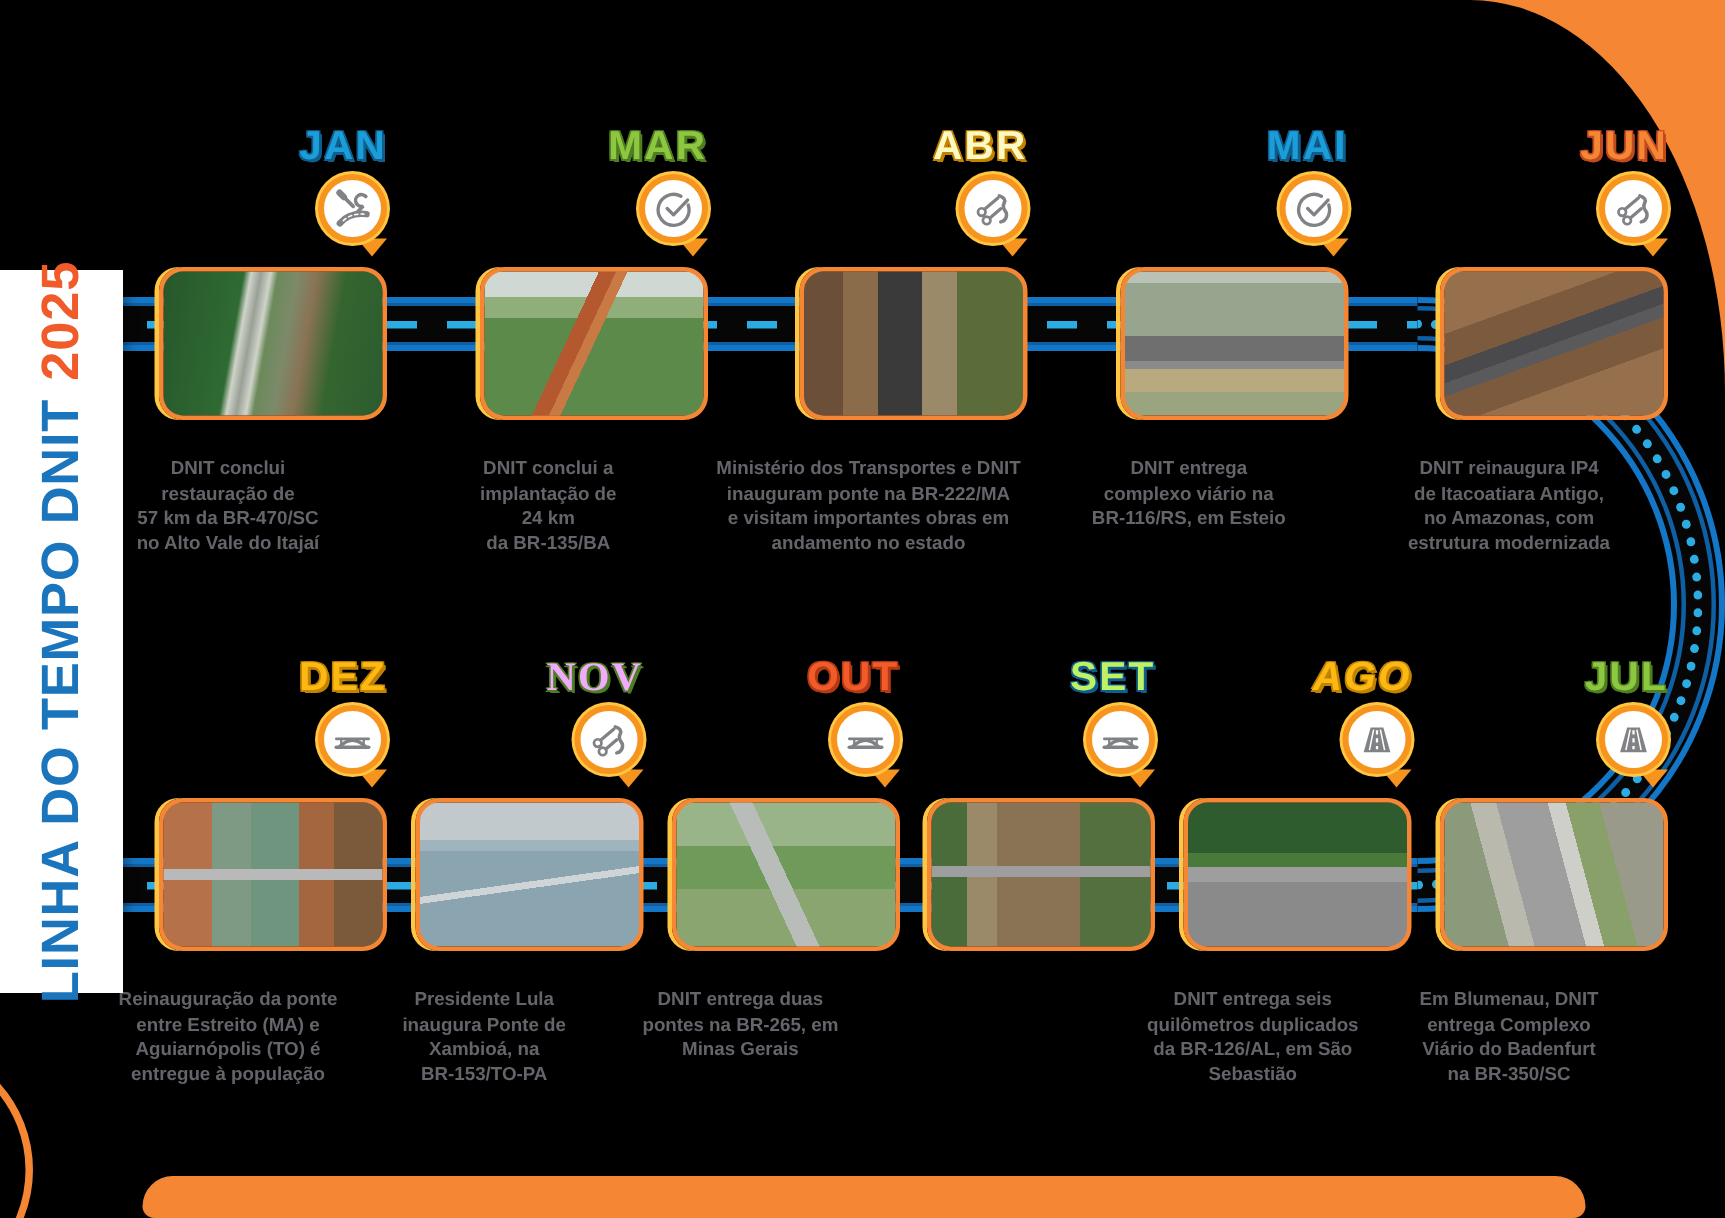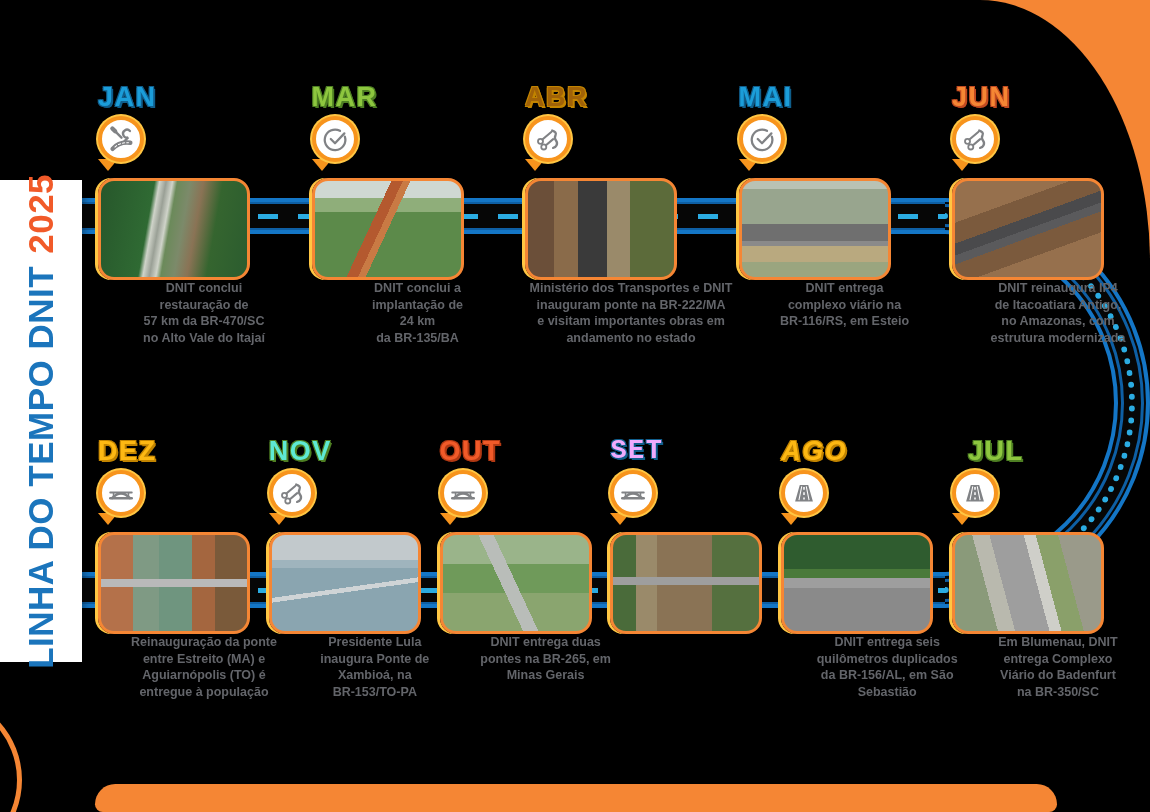--- a/index.html
+++ b/index.html
@@ -32,31 +32,31 @@
   .r-outer  { inset:0;    border:4px  solid #1476C6; }
   .r-outer2 { inset:6px;  border:3px  solid #0E5FA4; }
   .r-dash   { inset:15px; border:6px dotted #2BACE2; }
   .r-inner2 { inset:26px; border:3px  solid #0E5FA4; }
   .r-inner  { inset:32px; border:4px  solid #1476C6; }
 
   
   .row { position:absolute; left:98px; width:1014px; display:flex; justify-content:space-between; z-index:2; }
   .row-top { top:82px; }
   .row-bottom { top:436px; }
-  .month { width:160px; display:flex; flex-direction:column; align-items:flex-start; }
+  .month { width:160px; display:flex; flex-direction:column; align-items:flex-end; }
   .mlabel { font-size:27px; line-height:30px; font-weight:800; letter-spacing:1.5px; }
   .pin { margin-top:4px; width:46px; height:46px; border-radius:50%; background:#fff;
          border:4px solid #F7941D; box-shadow:0 0 0 2px #FFC643;
          display:flex; align-items:center; justify-content:center; z-index:2; }
   .pin svg { width:30px; height:30px; display:block; }
   .pin-tip { width:0; height:0; border:10px solid transparent; border-top:12px solid #F7941D;
              margin-top:-3px; }
   .photo { margin-top:-3px; width:152px; height:102px; border-radius:16px;
            border:3px solid #F58634; box-shadow:-3px 0 0 0 #FFC643; background-color:#6a7a5a; }
-  .caption { margin-top:0; width:212px; text-align:center; font-size:12.5px; line-height:1.32;
+  .caption { margin-top:24px; width:212px; text-align:center; font-size:12.5px; line-height:1.32;
              font-weight:600; color:#63656A; white-space:pre-line; }
 
   
   .ph-jan { background:linear-gradient(100deg,#27572b 0%,#2f6a33 33%,#cfd3c9 36%,#9aa096 40%,#cfd3c9 44%,#6b8a5a 47%,#7c8a6a 55%,#8a7355 63%,#35652f 75%,#2b5c2f 100%); }
   .ph-fev { background:linear-gradient(15deg,#6d9a4f 0 16%,#cfc8b8 16% 29%,#8f8f8f 29% 44%,#b8a98c 44% 56%,#9e9e9e 56% 70%,#c9c2ae 70% 82%,#7fa05a 82%); }
   .ph-mar { background:linear-gradient(115deg,rgba(0,0,0,0) 0 40%,#b4592f 40% 46%,#c97a44 46% 50%,rgba(0,0,0,0) 50%),linear-gradient(180deg,#cfd8d2 0 18%,#8fae7a 18% 32%,#5c8a4a 32%); }
   .ph-abr { background:linear-gradient(90deg,#6b4f39 0 18%,#8a6b4a 18% 34%,#3a3a3a 34% 54%,#9a8a6a 54% 70%,#5c6b3a 70%); }
   .ph-mai { background:linear-gradient(180deg,#b9c2b4 0 8%,#98a58e 8% 45%,#6f6f6f 45% 62%,#8a8a8a 62% 68%,#b9a97f 68% 84%,#9aa57f 84%); }
   .ph-jun { background:linear-gradient(160deg,#96704d 0 28%,#7b5a3d 28% 42%,#4a4a4c 42% 50%,#5a5a5c 50% 56%,#7b5a3d 56% 70%,#96704d 70%); }
   .ph-dez { background:linear-gradient(180deg,rgba(0,0,0,0) 0 46%,#b9b9b9 46% 54%,rgba(0,0,0,0) 54%),linear-gradient(90deg,#b4714a 0 22%,#7f9a84 22% 40%,#6f957f 40% 62%,#a4663f 62% 78%,#7a5a3a 78%); }
@@ -132,21 +132,21 @@
     </div>
     <div class="pin-tip"></div>
     <div class="photo ph-mar"></div>
     <div class="caption">DNIT conclui a
 implantação de
 24 km
 da BR-135/BA</div>
   </div>
 
   <div class="month">
-    <div class="mlabel" style="color: #a16207; text-shadow: rgb(194, 132, 0) 1px 1px 0px, rgb(194, 132, 0) -1px 1px 0px, rgb(194, 132, 0) 1px -1px 0px, rgb(194, 132, 0) -1px -1px 0px, rgb(194, 132, 0) 2px 2px 0px;">ABR</div>
+    <div class="mlabel" style="color: #fef9c3; text-shadow: rgb(194, 132, 0) 1px 1px 0px, rgb(194, 132, 0) -1px 1px 0px, rgb(194, 132, 0) 1px -1px 0px, rgb(194, 132, 0) -1px -1px 0px, rgb(194, 132, 0) 2px 2px 0px;">ABR</div>
     <div class="pin">
       <span class="icon">
             <svg viewBox="0 0 32 32" fill="none" stroke="#808285" stroke-linecap="round">
               <circle cx="8" cy="18.5" r="2.7" stroke-width="1.9"></circle>
               <circle cx="11.5" cy="24.5" r="2.7" stroke-width="1.9"></circle>
               <path d="M10 16.5 L19.5 8.5" stroke-width="2.3"></path>
               <path d="M13.8 22.7 L21.5 16.2" stroke-width="2.3"></path>
               <path d="M20.5 7 q5 1.5 3.5 5 q-1.5 3 0.5 5.5 q2 2.5 0.5 5.5 q-1 2 -3.5 2.5" stroke-width="2.5"></path>
             </svg>
           </span>
@@ -212,21 +212,21 @@
     </div>
     <div class="pin-tip"></div>
     <div class="photo ph-dez"></div>
     <div class="caption">Reinauguração da ponte
 entre Estreito (MA) e
 Aguiarnópolis (TO) é
 entregue à população</div>
   </div>
 
   <div class="month">
-    <div class="mlabel" style="color: #5eead4; text-shadow: rgb(78, 127, 35) 1px 1px 0px, rgb(78, 127, 35) -1px 1px 0px, rgb(78, 127, 35) 1px -1px 0px, rgb(78, 127, 35) -1px -1px 0px, rgb(78, 127, 35) 2px 2px 0px;">NOV</div>
+    <div class="mlabel" style="color: #f0abfc; text-shadow: rgb(78, 127, 35) 1px 1px 0px, rgb(78, 127, 35) -1px 1px 0px, rgb(78, 127, 35) 1px -1px 0px, rgb(78, 127, 35) -1px -1px 0px, rgb(78, 127, 35) 2px 2px 0px; font-family: Liberation Serif, serif;">NOV</div>
     <div class="pin">
       <span class="icon">
             <svg viewBox="0 0 32 32" fill="none" stroke="#808285" stroke-linecap="round">
               <circle cx="8" cy="18.5" r="2.7" stroke-width="1.9"></circle>
               <circle cx="11.5" cy="24.5" r="2.7" stroke-width="1.9"></circle>
               <path d="M10 16.5 L19.5 8.5" stroke-width="2.3"></path>
               <path d="M13.8 22.7 L21.5 16.2" stroke-width="2.3"></path>
               <path d="M20.5 7 q5 1.5 3.5 5 q-1.5 3 0.5 5.5 q2 2.5 0.5 5.5 q-1 2 -3.5 2.5" stroke-width="2.5"></path>
             </svg>
           </span>
@@ -252,21 +252,21 @@
           </span>
     </div>
     <div class="pin-tip"></div>
     <div class="photo ph-out"></div>
     <div class="caption">DNIT entrega duas
 pontes na BR-265, em
 Minas Gerais</div>
   </div>
 
   <div class="month">
-    <div class="mlabel" style="color: #f0abfc; text-shadow: rgb(16, 94, 140) 1px 1px 0px, rgb(16, 94, 140) -1px 1px 0px, rgb(16, 94, 140) 1px -1px 0px, rgb(16, 94, 140) -1px -1px 0px, rgb(16, 94, 140) 2px 2px 0px; font-family: Liberation Mono, monospace;">SET</div>
+    <div class="mlabel" style="color: #bef264; text-shadow: rgb(16, 94, 140) 1px 1px 0px, rgb(16, 94, 140) -1px 1px 0px, rgb(16, 94, 140) 1px -1px 0px, rgb(16, 94, 140) -1px -1px 0px, rgb(16, 94, 140) 2px 2px 0px;">SET</div>
     <div class="pin">
       <span class="icon">
             <svg viewBox="0 0 32 32" fill="none" stroke="#808285" stroke-linecap="round">
               <path d="M4.5 21.5 H27.5" stroke-width="2.6"></path>
               <path d="M6.5 21.5 Q16 11.5 25.5 21.5" stroke-width="2.6"></path>
               <path d="M4.5 15.5 H27.5" stroke-width="2"></path>
               <path d="M8 15.8 V19 M12 15.8 V17 M16 15.8 V16.6 M20 15.8 V17 M24 15.8 V19" stroke-width="1.6"></path>
             </svg>
           </span>
     </div>
@@ -282,21 +282,21 @@
               <path d="M11.5 7.5 h9 l5 17.5 h-19 z" fill="#808285"></path>
               <path d="M16 9.5 V23" stroke="#ffffff" stroke-width="1.6" stroke-dasharray="3 2.6" fill="none"></path>
               <path d="M13.6 9 L10.6 23.5 M18.4 9 L21.4 23.5" stroke="#ffffff" stroke-width="1.1" fill="none"></path>
             </svg>
           </span>
     </div>
     <div class="pin-tip"></div>
     <div class="photo ph-ago"></div>
     <div class="caption">DNIT entrega seis
 quilômetros duplicados
-da BR-156/AL, em São
+da BR-126/AL, em São
 Sebastião</div>
   </div>
 
   <div class="month">
     <div class="mlabel" style="color: rgb(141, 198, 63); text-shadow: rgb(78, 127, 35) 1px 1px 0px, rgb(78, 127, 35) -1px 1px 0px, rgb(78, 127, 35) 1px -1px 0px, rgb(78, 127, 35) -1px -1px 0px, rgb(78, 127, 35) 2px 2px 0px; margin-left: 16px;">JUL</div>
     <div class="pin">
       <span class="icon">
             <svg viewBox="0 0 32 32">
               <path d="M11.5 7.5 h9 l5 17.5 h-19 z" fill="#808285"></path>
               <path d="M16 9.5 V23" stroke="#ffffff" stroke-width="1.6" stroke-dasharray="3 2.6" fill="none"></path>

